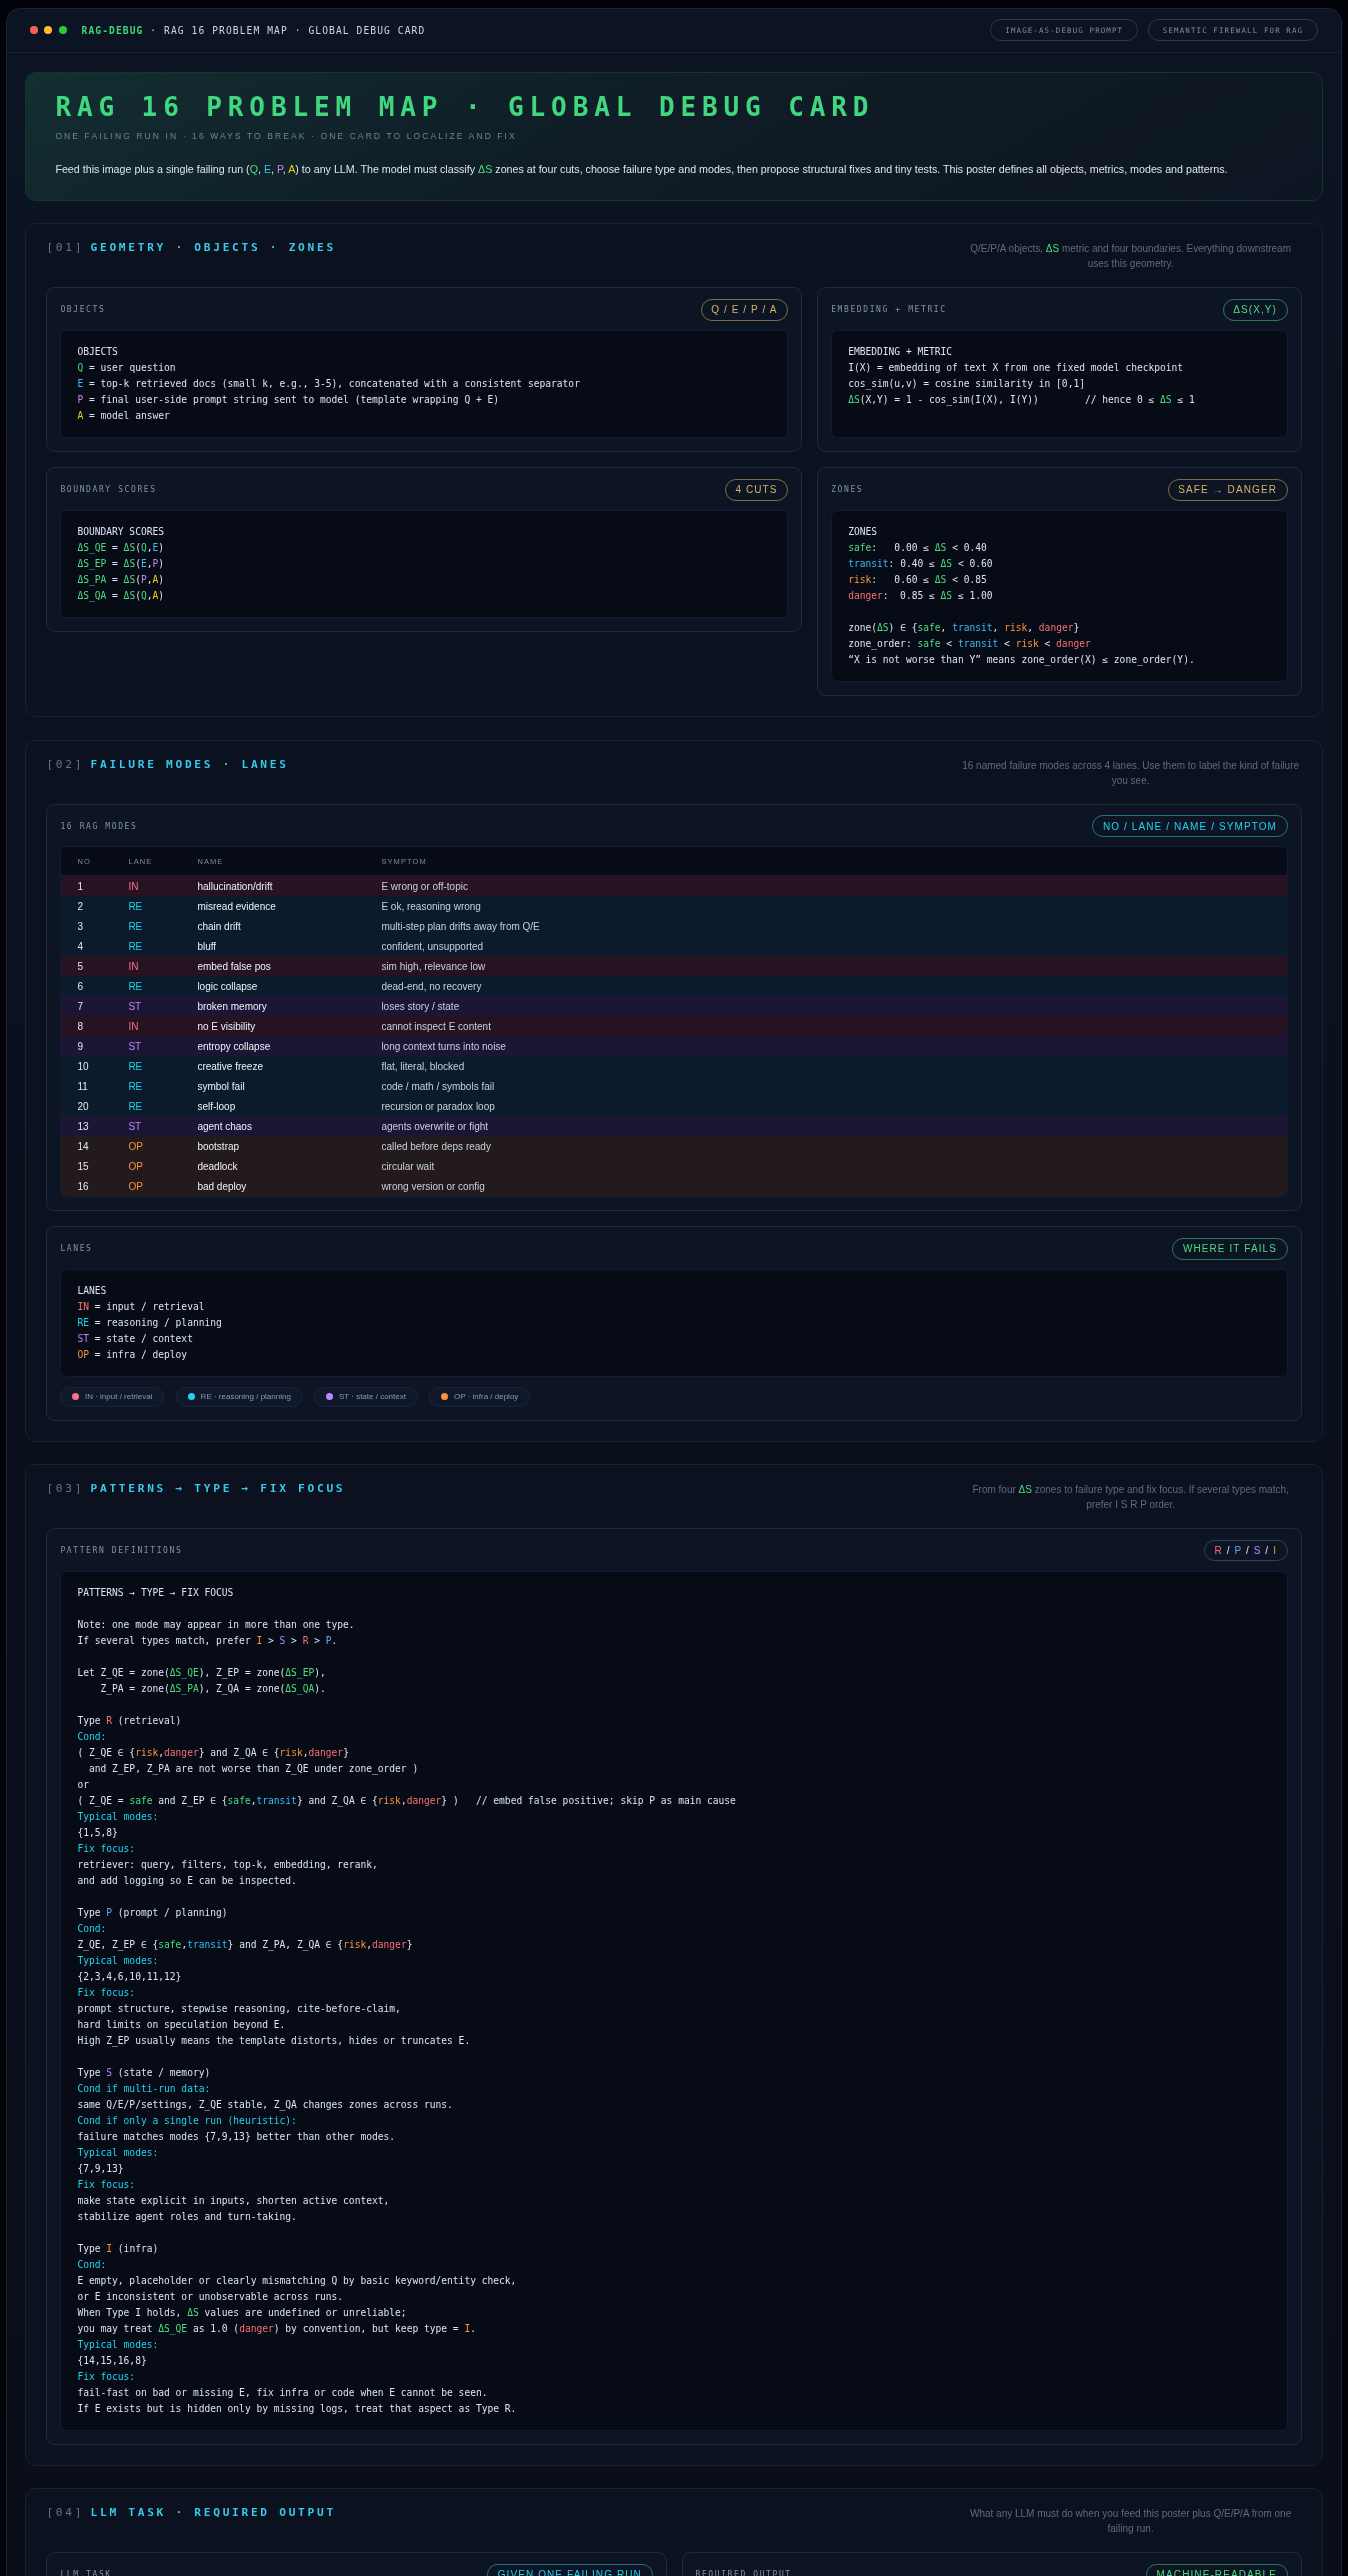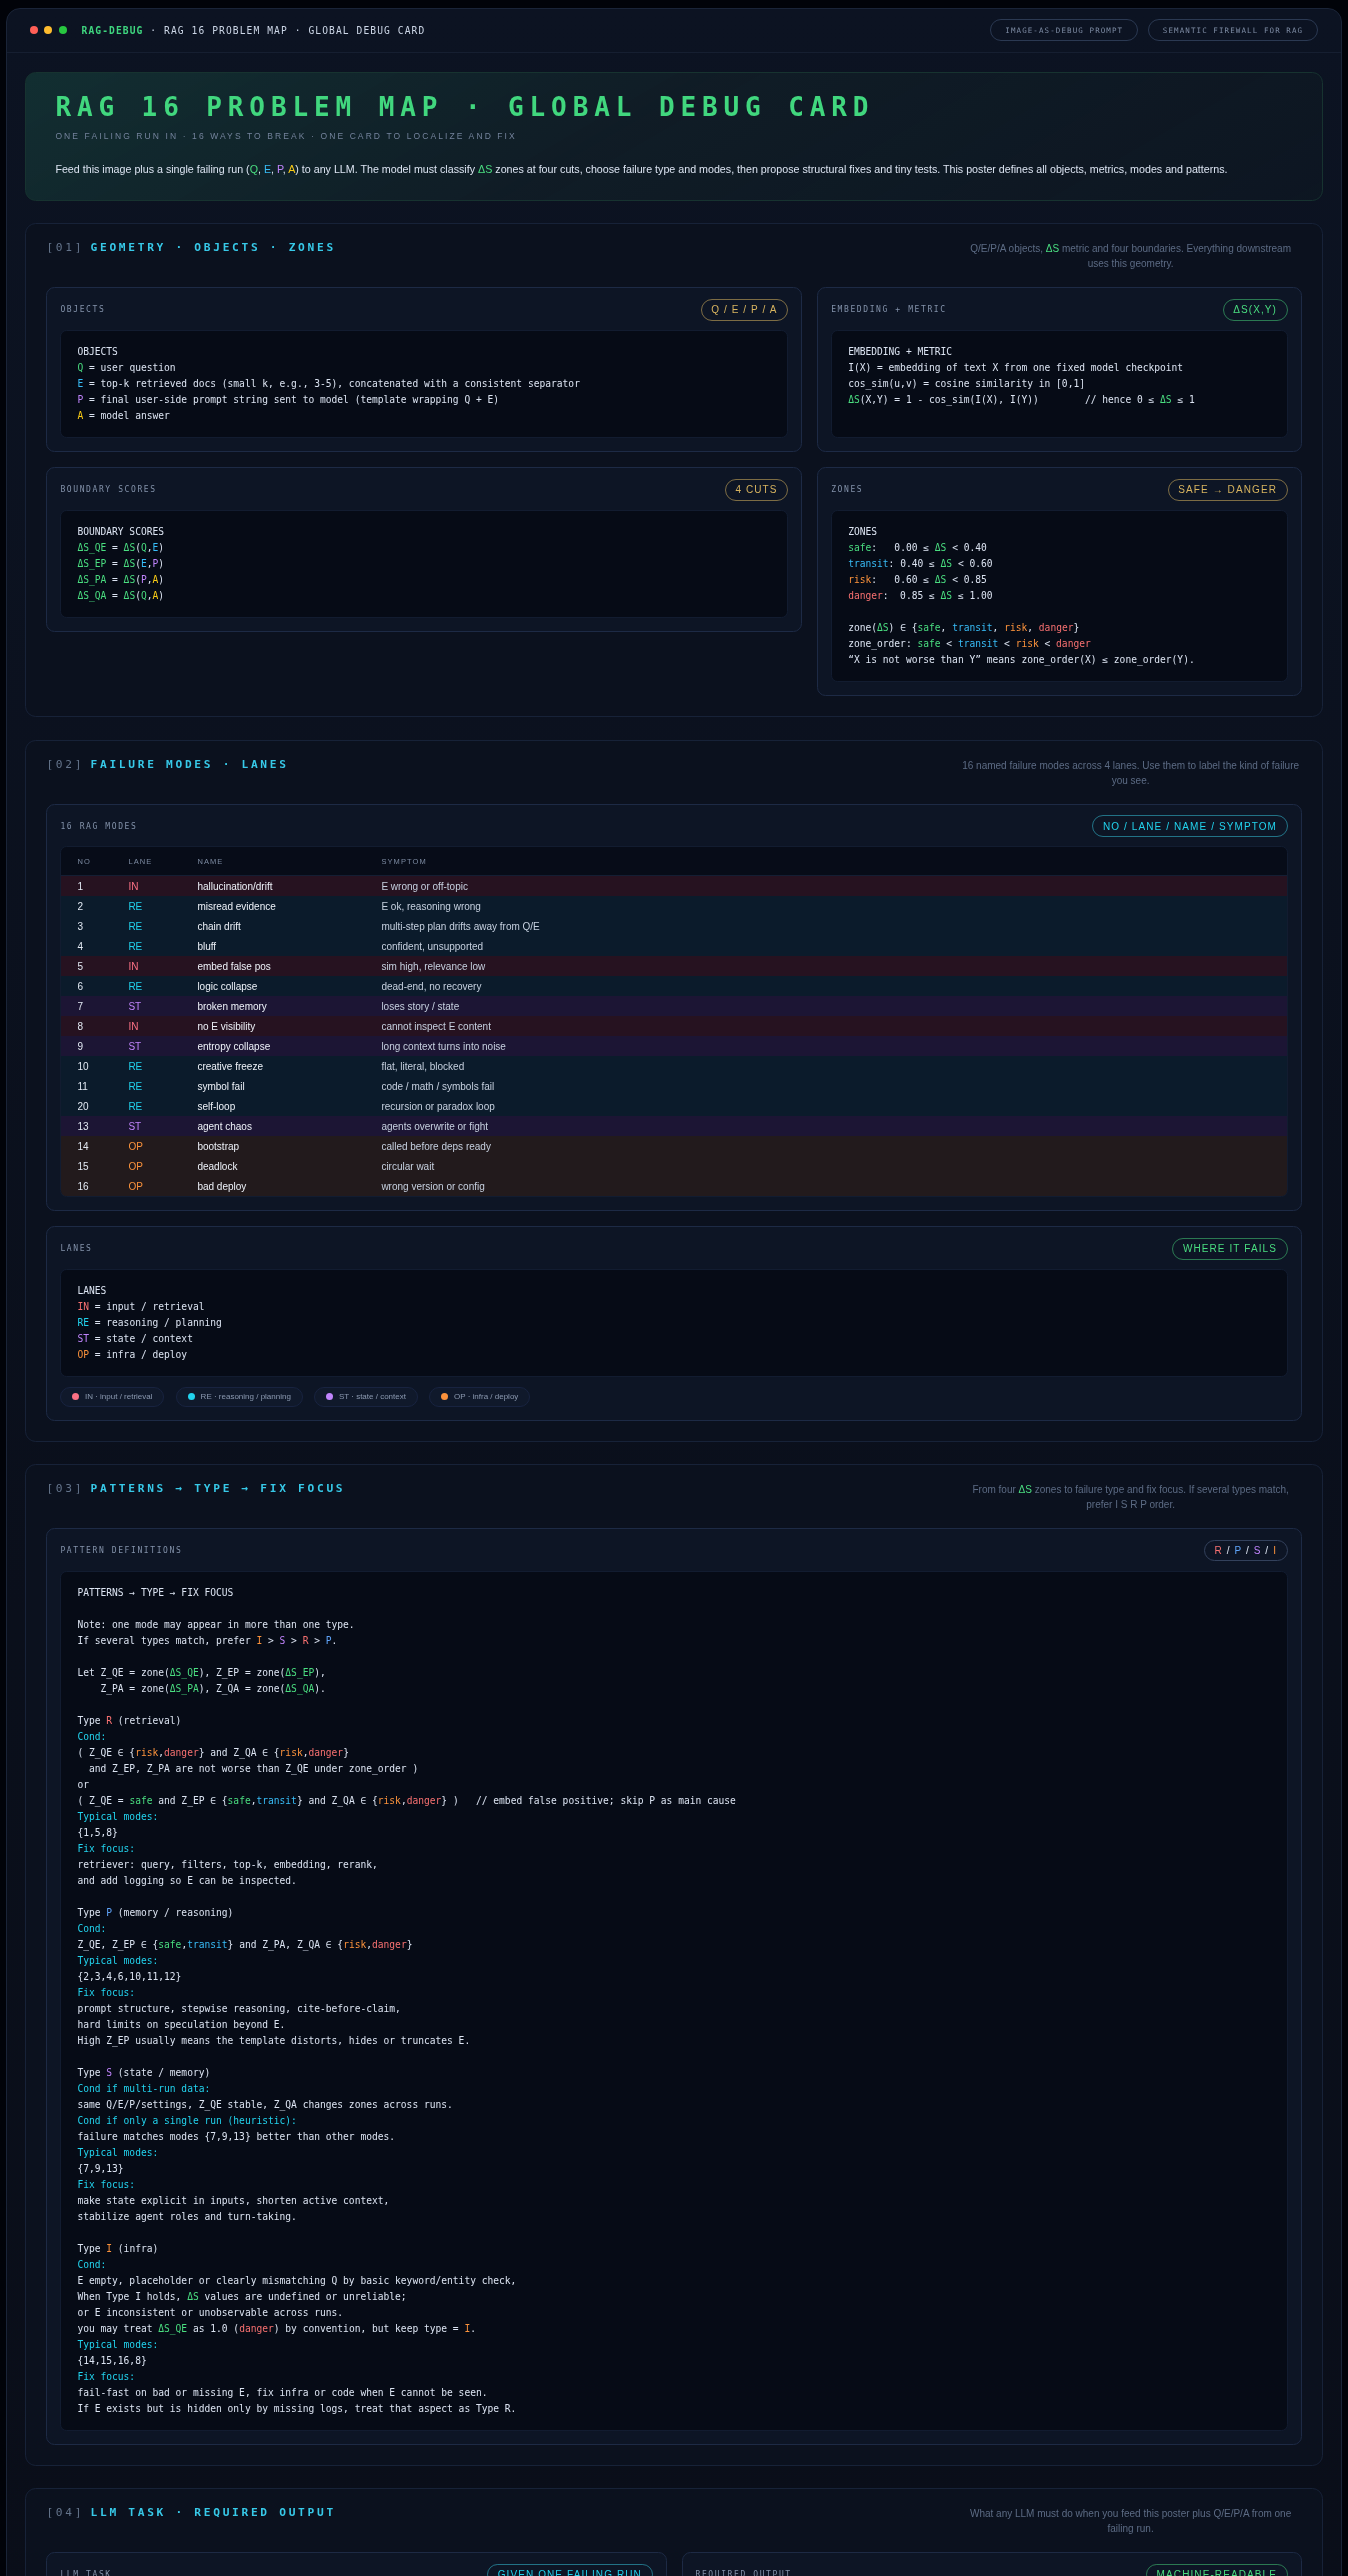--- a/index.html
+++ b/index.html
@@ -335,21 +335,21 @@
           <div class="cl"><span class="t-w">( Z_QE ∈ {</span><span class="t-o">risk</span><span class="t-w">,</span><span class="t-r">danger</span><span class="t-w">} and Z_QA ∈ {</span><span class="t-o">risk</span><span class="t-w">,</span><span class="t-r">danger</span><span class="t-w">}</span></div>
           <div class="cl"><span class="t-w">  and Z_EP, Z_PA are not worse than Z_QE under zone_order )</span></div>
           <div class="cl"><span class="t-w">or</span></div>
           <div class="cl"><span class="t-w">( Z_QE = </span><span class="t-g">safe</span><span class="t-w"> and Z_EP ∈ {</span><span class="t-g">safe</span><span class="t-w">,</span><span class="t-c">transit</span><span class="t-w">} and Z_QA ∈ {</span><span class="t-o">risk</span><span class="t-w">,</span><span class="t-r">danger</span><span class="t-w">} )   // embed false positive; skip P as main cause</span></div>
           <div class="cl"><span class="t-k">Typical modes:</span></div>
           <div class="cl"><span class="t-w">{1,5,8}</span></div>
           <div class="cl"><span class="t-k">Fix focus:</span></div>
           <div class="cl"><span class="t-w">retriever: query, filters, top-k, embedding, rerank,</span></div>
           <div class="cl"><span class="t-w">and add logging so E can be inspected.</span></div>
           <div class="cl">&nbsp;</div>
-          <div class="cl"><span class="t-w">Type </span><span class="t-b">P</span><span class="t-w"> (memory / reasoning)</span></div>
+          <div class="cl"><span class="t-w">Type </span><span class="t-b">P</span><span class="t-w"> (prompt / planning)</span></div>
           <div class="cl"><span class="t-k">Cond:</span></div>
           <div class="cl"><span class="t-w">Z_QE, Z_EP ∈ {</span><span class="t-g">safe</span><span class="t-w">,</span><span class="t-c">transit</span><span class="t-w">} and Z_PA, Z_QA ∈ {</span><span class="t-o">risk</span><span class="t-w">,</span><span class="t-r">danger</span><span class="t-w">}</span></div>
           <div class="cl"><span class="t-k">Typical modes:</span></div>
           <div class="cl"><span class="t-w">{2,3,4,6,10,11,12}</span></div>
           <div class="cl"><span class="t-k">Fix focus:</span></div>
           <div class="cl"><span class="t-w">prompt structure, stepwise reasoning, cite-before-claim,</span></div>
           <div class="cl"><span class="t-w">hard limits on speculation beyond E.</span></div>
           <div class="cl"><span class="t-w">High Z_EP usually means the template distorts, hides or truncates E.</span></div>
           <div class="cl">&nbsp;</div>
           <div class="cl"><span class="t-w">Type </span><span class="t-p">S</span><span class="t-w"> (state / memory)</span></div>
@@ -359,22 +359,22 @@
           <div class="cl"><span class="t-w">failure matches modes {7,9,13} better than other modes.</span></div>
           <div class="cl"><span class="t-k">Typical modes:</span></div>
           <div class="cl"><span class="t-w">{7,9,13}</span></div>
           <div class="cl"><span class="t-k">Fix focus:</span></div>
           <div class="cl"><span class="t-w">make state explicit in inputs, shorten active context,</span></div>
           <div class="cl"><span class="t-w">stabilize agent roles and turn-taking.</span></div>
           <div class="cl">&nbsp;</div>
           <div class="cl"><span class="t-w">Type </span><span class="t-o">I</span><span class="t-w"> (infra)</span></div>
           <div class="cl"><span class="t-k">Cond:</span></div>
           <div class="cl"><span class="t-w">E empty, placeholder or clearly mismatching Q by basic keyword/entity check,</span></div>
+          <div class="cl"><span class="t-w">or E inconsistent or unobservable across runs.</span></div>
           <div class="cl"><span class="t-w">When Type I holds, </span><span class="t-g">ΔS</span><span class="t-w"> values are undefined or unreliable;</span></div>
-          <div class="cl"><span class="t-w">or E inconsistent or unobservable across runs.</span></div>
           <div class="cl"><span class="t-w">you may treat </span><span class="t-g">ΔS_QE</span><span class="t-w"> as 1.0 (</span><span class="t-r">danger</span><span class="t-w">) by convention, but keep type = </span><span class="t-o">I</span><span class="t-w">.</span></div>
           <div class="cl"><span class="t-k">Typical modes:</span></div>
           <div class="cl"><span class="t-w">{14,15,16,8}</span></div>
           <div class="cl"><span class="t-k">Fix focus:</span></div>
           <div class="cl"><span class="t-w">fail-fast on bad or missing E, fix infra or code when E cannot be seen.</span></div>
           <div class="cl"><span class="t-w">If E exists but is hidden only by missing logs, treat that aspect as Type R.</span></div>
         </div>
     </div>
   </section>
 

